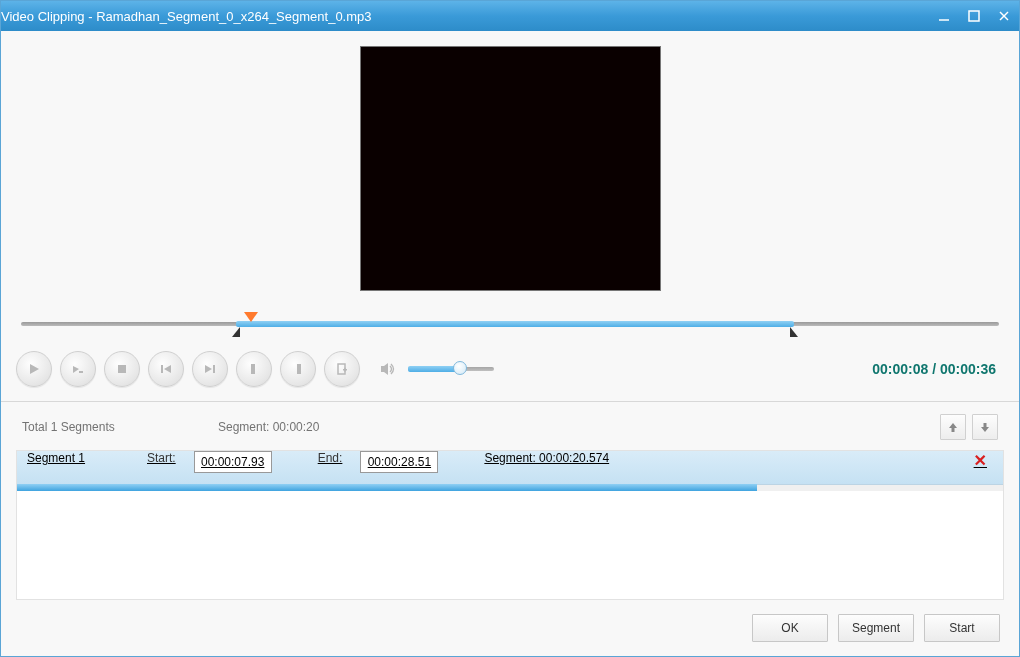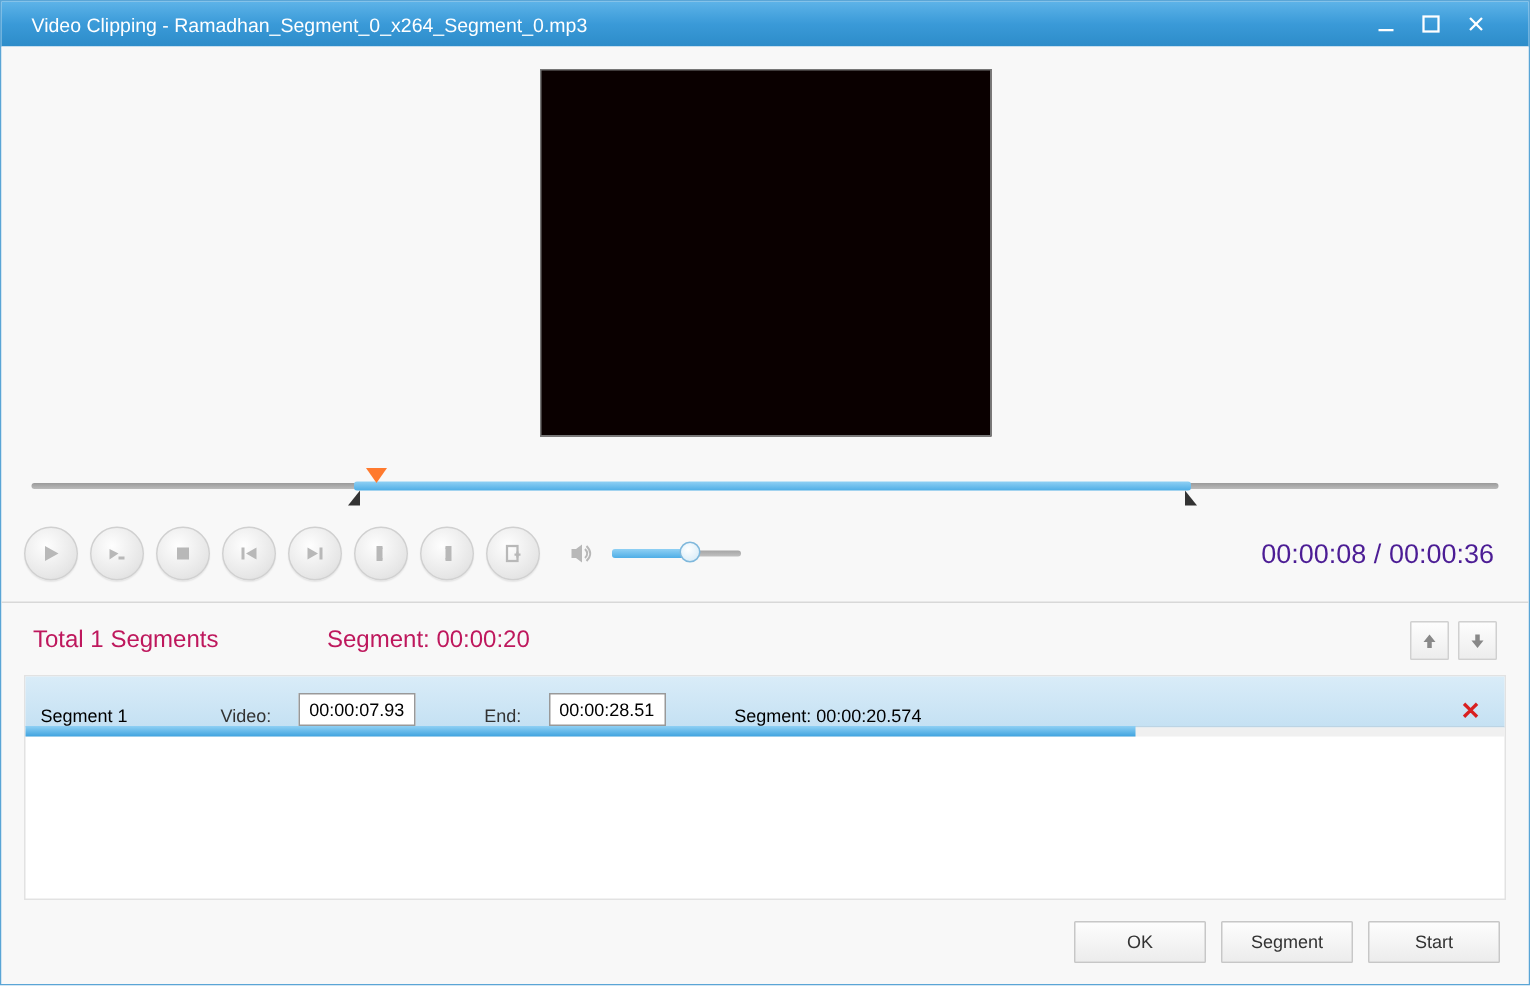--- a/index.html
+++ b/index.html
@@ -1,18 +1,18 @@
 <!DOCTYPE html>
 <html><head>
 <meta charset="utf-8">
 <style>
 * { box-sizing: border-box; margin: 0; padding: 0; }
 body { font-family: Tahoma, Arial, sans-serif; font-size: 12px; background: #fff; width: 1020px; height: 657px; overflow: hidden; }
 .window { width: 1020px; height: 657px; display: flex; flex-direction: column; border: 1px solid #5aa5d6; }
-.titlebar { height: 30px; background: linear-gradient(to bottom, #5db3e8 0%, #3a9ad8 50%, #2d8cc9 100%); color: #fff; display: flex; align-items: center; padding: 0 20px; font-size: 13px; }
+.titlebar { height: 30px; background: linear-gradient(to bottom, #5db3e8 0%, #3a9ad8 50%, #2d8cc9 100%); color: #fff; display: flex; align-items: center; padding: 0 0; font-size: 13px; }
 .titlebar .title { flex: 1; }
 .titlebar .win-btns { display: flex; align-items: center; }
 .titlebar .win-btn { width: 30px; height: 24px; display: flex; align-items: center; justify-content: center; cursor: pointer; }
 .titlebar .win-btn svg { stroke: #fff; fill: none; stroke-width: 1.5; }
 .content { flex: 1; background: #f8f8f8; display: flex; flex-direction: column; padding: 15px 15px 12px 15px; }
 .preview-area { display: flex; justify-content: center; padding: 0 0 20px 0; }
 .preview { width: 301px; height: 245px; background: #0a0000; border: 1px solid #777; }
 .timeline-container { padding: 0 5px 10px 5px; }
 .timeline-track { position: relative; height: 22px; }
 .track-bg { position: absolute; top: 11px; left: 0; right: 0; height: 4px; background: linear-gradient(to bottom, #9a9a9a, #bbb); border-radius: 2px; }
@@ -22,39 +22,39 @@
 .track-marker-end { border-width: 0 8px 10px 0; border-color: transparent transparent #333 transparent; }
 .track-playhead { position: absolute; top: 1px; width: 0; height: 0; border-style: solid; border-width: 10px 7px 0 7px; border-color: #ff7a2e transparent transparent transparent; }
 .controls-row { display: flex; align-items: center; padding: 8px 0 14px 0; }
 .ctrl-btns { display: flex; gap: 8px; }
 .ctrl-btn { width: 36px; height: 36px; border-radius: 50%; background: radial-gradient(circle at 40% 35%, #fefefe, #e6e6e6 70%, #d4d4d4); border: 1px solid #d0d0d0; display: flex; align-items: center; justify-content: center; cursor: pointer; box-shadow: 0 1px 1px rgba(0,0,0,0.08); }
 .ctrl-btn svg { fill: #b8b8b8; }
 .vol-icon { width: 20px; height: 20px; margin-left: 18px; margin-right: 10px; display: flex; align-items: center; justify-content: center; }
 .vol-slider { width: 86px; height: 4px; background: linear-gradient(to bottom, #a6a6a6, #c0c0c0); border-radius: 2px; position: relative; }
 .vol-fill { position: absolute; top: -1px; left: 0; height: 6px; background: linear-gradient(to bottom, #8fd0f4, #4faee6); border-radius: 2px; }
 .vol-thumb { position: absolute; top: -6px; width: 14px; height: 14px; border-radius: 50%; background: radial-gradient(circle at 40% 35%, #ffffff, #d0e8f6); border: 1px solid #7fb8dc; }
-.time-display { margin-left: auto; font-size: 18px; color: #4c1d95; padding-right: 8px; }
+.time-display { margin-left: auto; font-size: 14px; color: #0f766e; padding-right: 8px; font-weight: bold; }
 .divider { border-top: 1px solid #d8d8d8; margin: 0 -15px; }
-.seg-header { display: flex; align-items: center; padding: 12px 6px 10px 6px; font-size: 16px; color: #be185d; }
+.seg-header { display: flex; align-items: center; padding: 12px 6px 10px 6px; font-size: 12px; color: #737373; }
 .seg-total { width: 196px; }
 .seg-dur-header { }
 .seg-btns { margin-left: auto; display: flex; gap: 6px; }
 .sq-btn { width: 26px; height: 26px; border: 1px solid #d0d0d0; background: linear-gradient(to bottom, #fdfdfd, #ededed); display: flex; align-items: center; justify-content: center; cursor: pointer; border-radius: 1px; }
 .sq-btn svg { fill: #888; }
 .segments-panel { flex: 1; border: 1px solid #e2e2e2; background: #fff; }
-.seg-row { display: flex; align-items: flex-end; height: 34px; padding: 0 10px; background: linear-gradient(to bottom, #d9ecf8, #c5e1f3); position: relative; border-bottom: 1px solid #bcd4e4; }
+.seg-row { display: flex; align-items: flex-start; height: 34px; padding: 0 10px; background: linear-gradient(to bottom, #d9ecf8, #c5e1f3); position: relative; border-bottom: 1px solid #bcd4e4; text-decoration: underline; }
 .seg-row .name { width: 120px; }
 .seg-row .lbl { margin-right: 8px; color: #333; }
 .seg-row .tinput { width: 78px; height: 22px; border: 1px solid #999; background: #fff; font-size: 12px; text-align: center; margin-right: 46px; margin-left: 10px; }
 .seg-row .dur-lbl { }
 .seg-row .del { margin-left: auto; cursor: pointer; color: #d92020; font-size: 16px; font-weight: bold; padding: 0 6px; }
 .seg-progress { height: 6px; background: #f0f0f0; position: relative; }
 .seg-progress-fill { position: absolute; top: -1px; left: 0; height: 7px; background: linear-gradient(to bottom, #8fd0f4, #3fa3df); }
 .footer-row { display: flex; justify-content: flex-end; gap: 10px; padding: 14px 4px 2px 0; }
-.btn { width: 88px; height: 28px; border: 1px solid #c7c7c7; background: linear-gradient(to bottom, #fdfdfd, #ececec); font-size: 12px; cursor: pointer; border-radius: 1px; color: #333; }
+.btn { width: 76px; height: 28px; border: 1px solid #c7c7c7; background: linear-gradient(to bottom, #fdfdfd, #ececec); font-size: 12px; cursor: pointer; border-radius: 1px; color: #333; }
 </style>
 </head>
 <body>
 
 <div class="window">
 
   <div class="titlebar">
     <span class="title">Video Clipping - Ramadhan_Segment_0_x264_Segment_0.mp3</span>
     <div class="win-btns">
       <div class="win-btn">
@@ -170,21 +170,21 @@
           <svg width="14" height="14" viewBox="0 0 14 14">
               <path d="M7 12 L3 7 L5.5 7 L5.5 3 L8.5 3 L8.5 7 L11 7 Z"></path>
             </svg>
         </div>
       </div>
     </div>
 
     <div class="segments-panel">
       <div class="seg-row">
         <div class="name">Segment 1</div>
-        <span class="lbl">Video:</span>
+        <span class="lbl">Start:</span>
         <input class="tinput" value="00:00:07.93" style="">
         <span class="lbl">End:</span>
         <input class="tinput" value="00:00:28.51" style="">
         <span class="dur-lbl">Segment: 00:00:20.574</span>
         <span class="del">✕</span>
       </div>
       <div class="seg-progress">
         <div class="seg-progress-fill" style="width:75%"></div>
       </div>
     </div>

